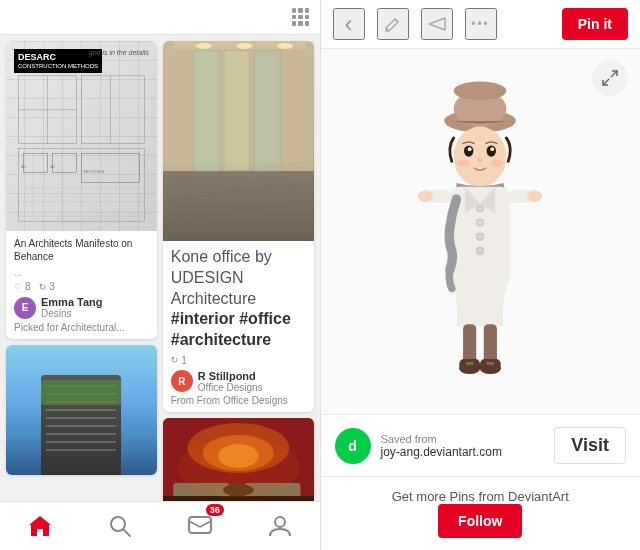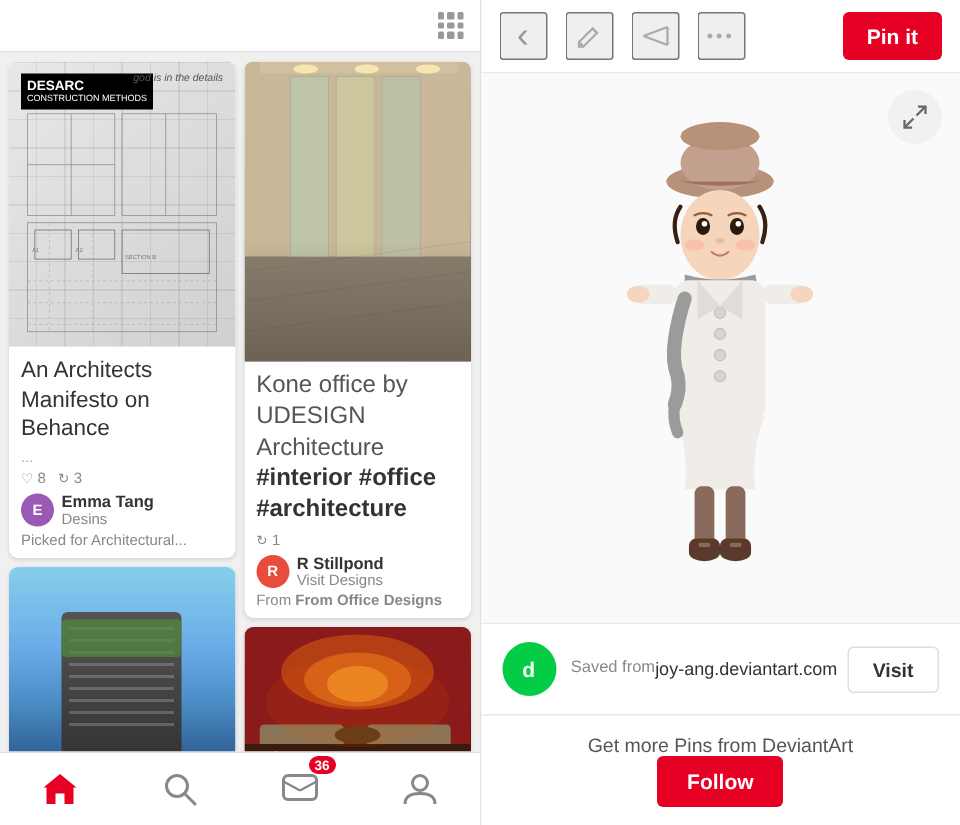--- a/index.html
+++ b/index.html
@@ -167,21 +167,21 @@
       position: absolute;
       bottom: 0; left: 0; right: 0; height: 50%;
       background: linear-gradient(180deg, transparent, rgba(0,0,0,0.4));
     }
 
     .pin-info {
       padding: 6px 8px;
     }
 
     .pin-title {
-      font-size: 15px;
+      font-size: 10px;
       color: #333;
       line-height: 1.3;
       margin-bottom: 4px;
       font-weight: 500;
     }
 
     .pin-description {
       font-size: 16px;
       color: #555;
       line-height: 1.3;
@@ -255,21 +255,21 @@
 
     .pin-from {
       font-size: 10px;
       color: #888;
       margin-top: 2px;
     }
 
     .pin-from a {
       color: #888;
       text-decoration: none;
-      font-weight: 700;
+      font-weight: 400;
     }
 
     .picked-for {
       font-size: 10px;
       color: #888;
       margin-top: 3px;
     }
 
     
     .bottom-nav {
@@ -424,39 +424,40 @@
       display: flex;
       align-items: center;
       justify-content: center;
       color: #fff;
       font-weight: bold;
       font-size: 14px;
     }
 
     .source-text {
       display: flex;
+      flex-direction: column;
     }
 
     .source-saved-from {
       font-size: 11px;
       color: #888;
     }
 
     .source-url {
       font-size: 12px;
       color: #333;
       font-weight: 500;
     }
 
     .visit-btn {
       background: #fff;
       border: 1px solid #ddd;
       border-radius: 4px;
       padding: 7px 16px;
-      font-size: 13px;
+      font-size: 18px;
       font-weight: 600;
       color: #333;
       cursor: pointer;
     }
 
     .get-more-bar {
       display: flex;
       align-items: center;
       justify-content: space-between;
       padding: 12px 14px;
@@ -625,21 +626,21 @@
             <div class="pin-stats">
               <div class="pin-stat">
                 <span class="stat-icon">↻</span>
                 <span>1</span>
               </div>
             </div>
             <div class="pin-author">
               <div class="author-avatar" style="background:#e74c3c;">R</div>
               <div class="author-info">
                 <div class="author-name">R Stillpond</div>
-                <div class="author-subtitle">Visit Designs</div>
+                <div class="author-subtitle">Office Designs</div>
               </div>
             </div>
             <div class="pin-from">
               <span>From </span><a href="#">From Office Designs</a>
             </div>
           </div>
         </div>
 
         <div class="pin-card" style="position:relative;">
           <div class="img-restaurant">

